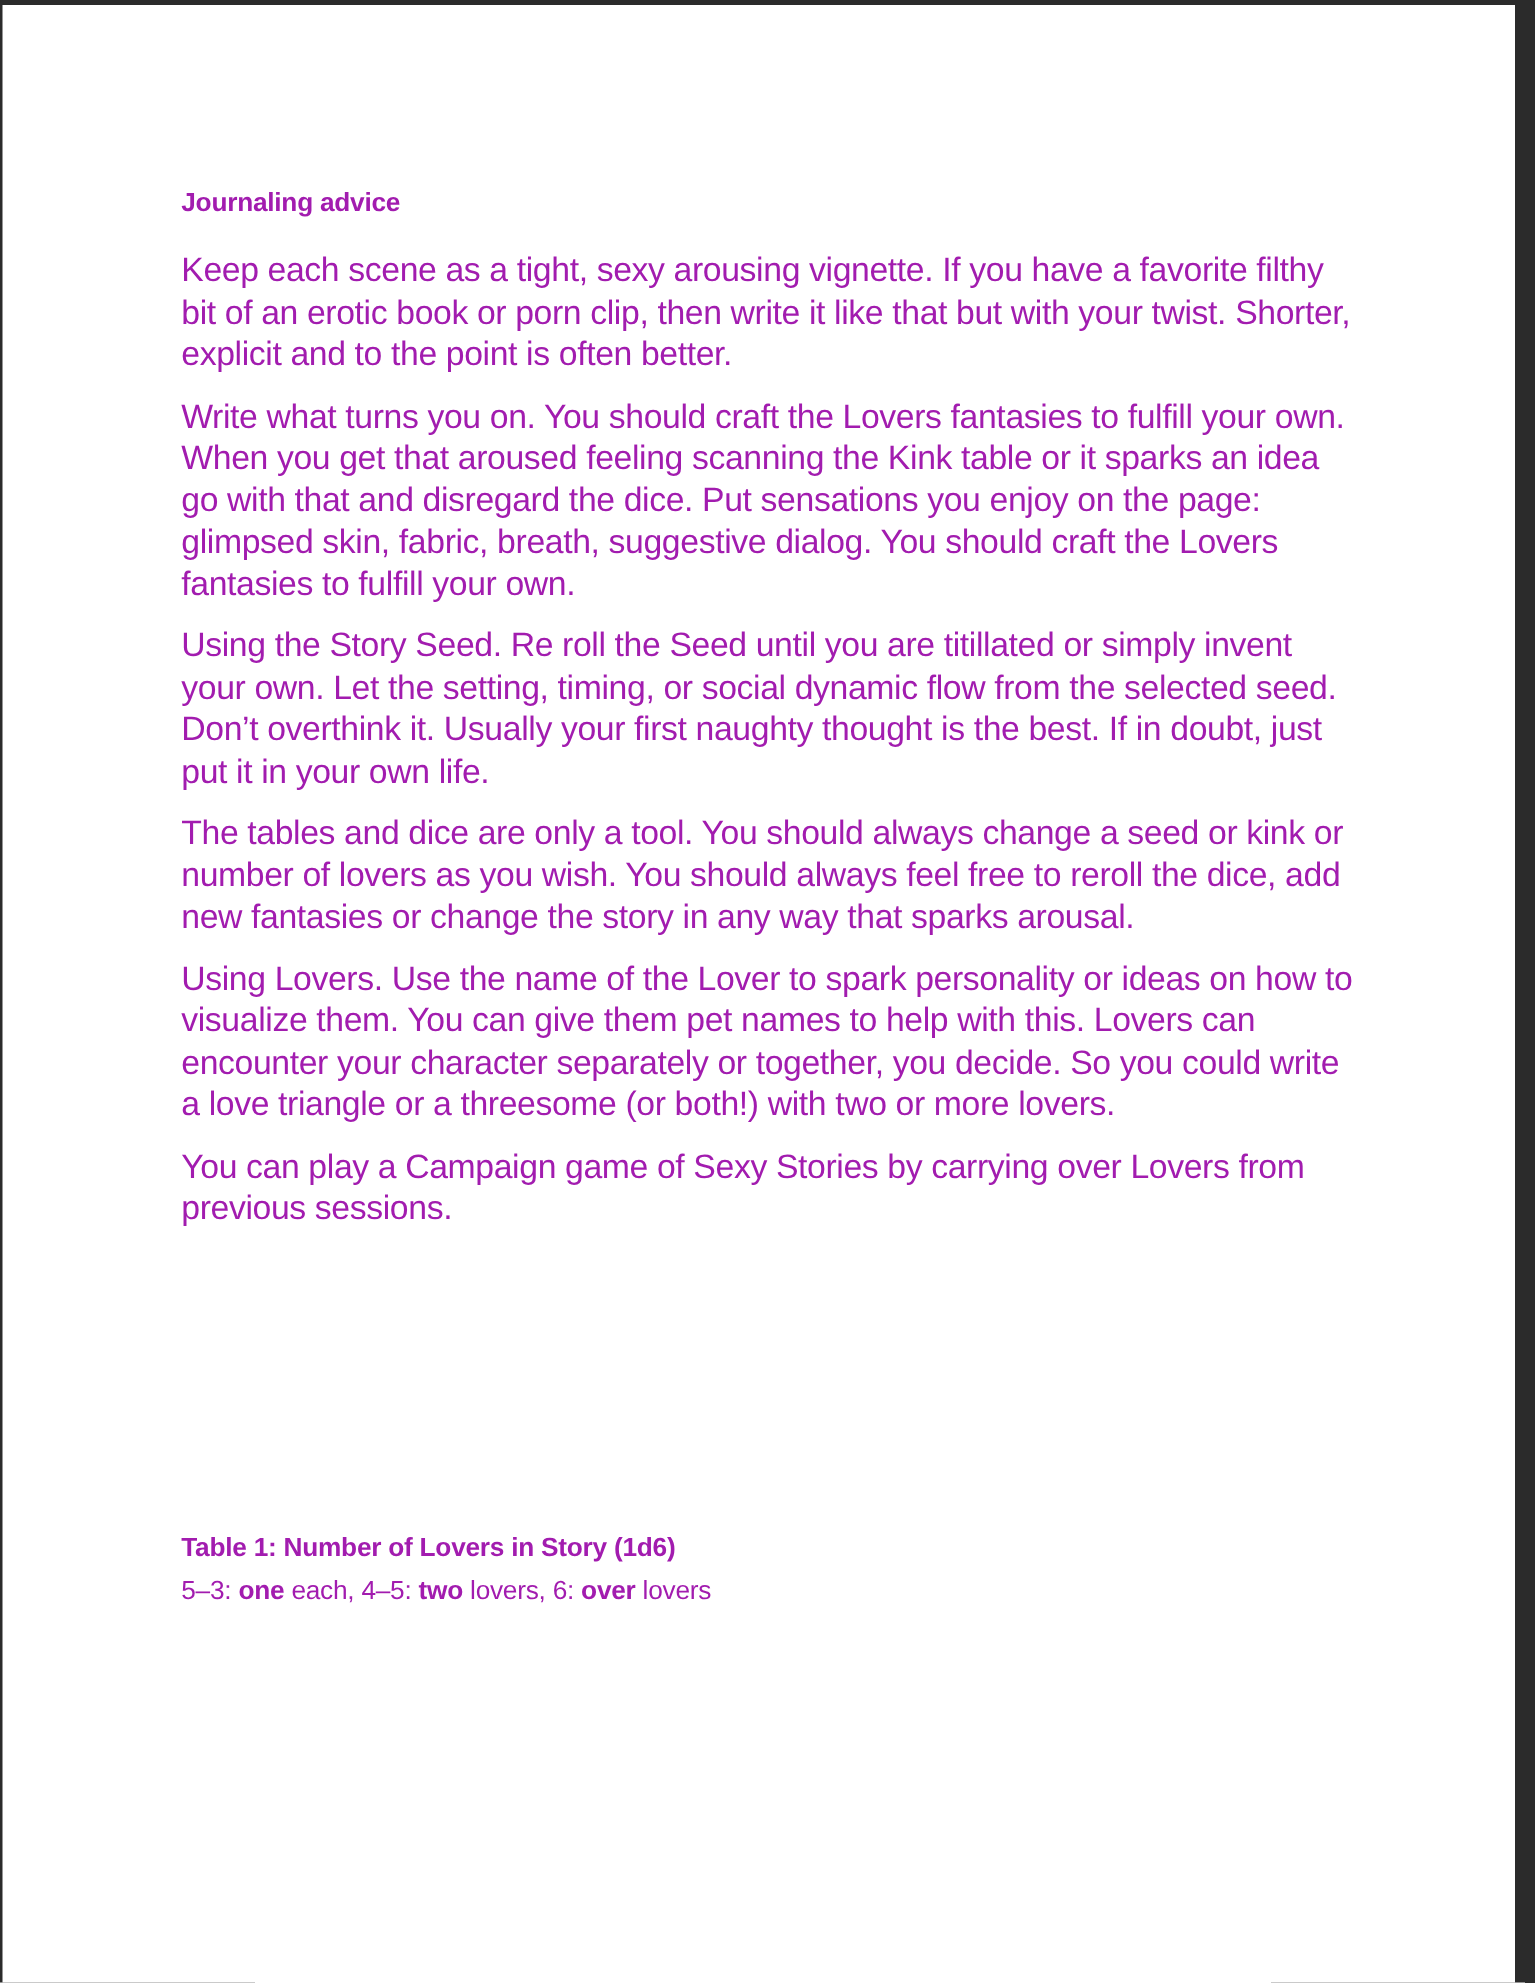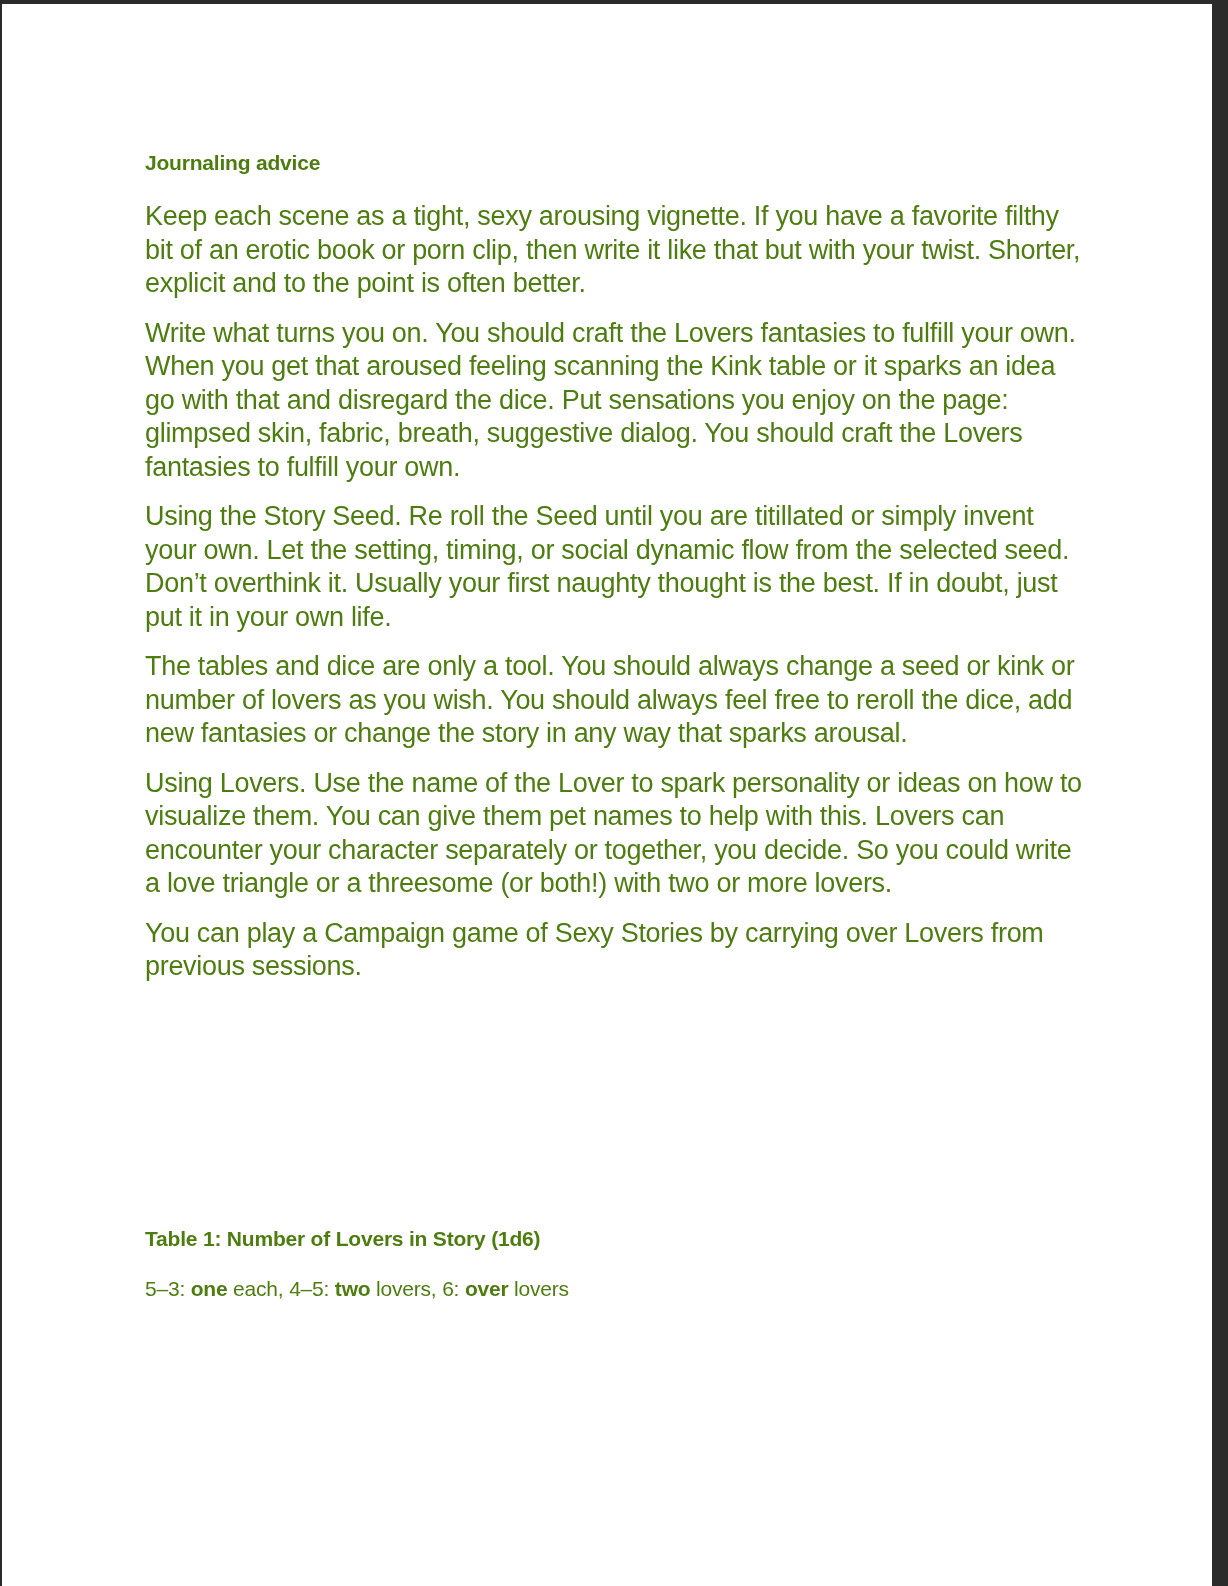--- a/index.html
+++ b/index.html
@@ -6,21 +6,21 @@
     body {
       width: 1228px; height: 1586px;
       background: #2b2b2b;
       position: relative; overflow: hidden;
     }
     .page {
       position: absolute;
       left: 2px; top: 4px;
       width: 1210px; height: 1582px;
       background: #ffffff;
-      color: #4d7c0f;
+      color: #a21caf;
       font-family: "Liberation Sans", sans-serif;
     }
     .content {
       position: absolute;
       left: 143px; top: 146px;
       width: 940px;
     }
     .heading {
       font-weight: bold;
       font-size: 21px;
@@ -37,21 +37,21 @@
     .para b { font-weight: normal; margin-top: 16px; }
     .table-section {
       position: absolute;
       left: 143px; top: 1222px;
       width: 940px;
     }
     .table-title {
       font-weight: bold;
       font-size: 21px;
       line-height: 26px;
-      margin: 0 0 24px 0;
+      margin: 0 0 8px 0;
       letter-spacing: -0.2px;
     }
     .table-line {
       font-size: 21px;
       line-height: 26px;
       margin: 0;
       letter-spacing: -0.2px;
     }
   </style>
 </head>

